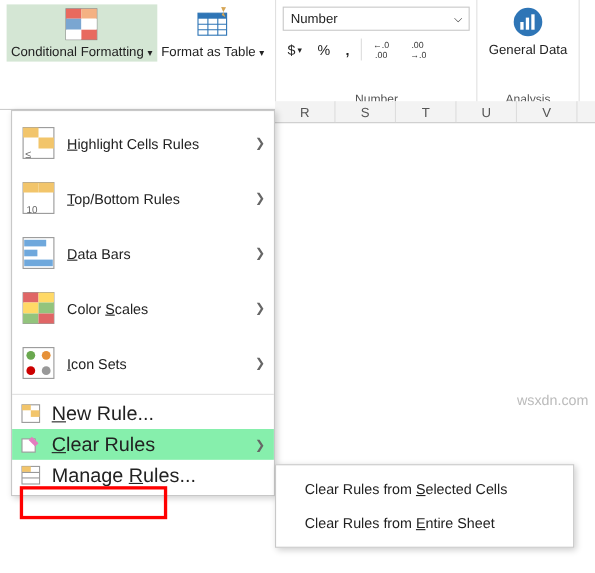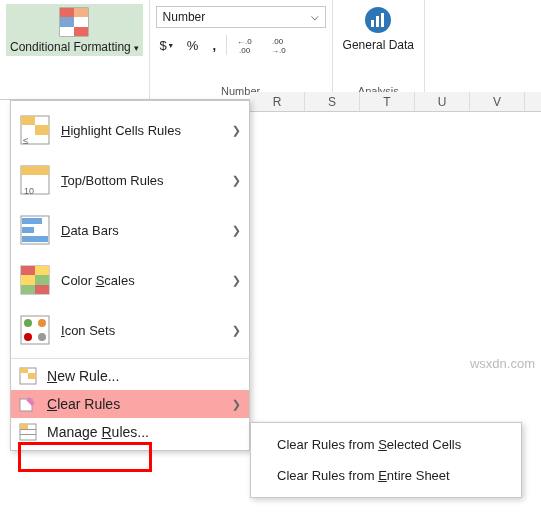--- a/index.html
+++ b/index.html
@@ -19,26 +19,26 @@
 .num-row { display: flex; gap: 6px; align-items: center; }
 .num-item { padding: 2px 4px; display: flex; align-items: center; gap: 2px; font-size: 13px; cursor: pointer; }
 .num-caret { font-size: 8px; }
 .sep { width: 1px; height: 20px; background: #ddd; }
 .col-headers { display: flex; height: 20px; background: #f3f3f3; border-bottom: 1px solid #ccc; position: absolute; left: 250px; top: 92px; right: 0; }
 .col-headers .ch { flex: 0 0 55px; text-align: center; font-size: 12px; color: #555; border-right: 1px solid #ddd; line-height: 20px; }
 
 .menu { position: absolute; left: 10px; top: 100px; width: 240px; background: #fff; border: 1px solid #c8c8c8; box-shadow: 2px 2px 6px rgba(0,0,0,0.2); padding: 4px 0; }
 .menu-item { display: flex; align-items: center; height: 50px; padding: 0 8px; cursor: pointer; position: relative; }
 .menu-item.small { height: 28px; }
-.menu-item:hover, .menu-item.hovered { background: #fca5a5; }
+.menu-item:hover, .menu-item.hovered { background: #86efac; }
 .menu-item .mi-icon { width: 32px; height: 32px; margin-right: 10px; flex-shrink: 0; }
 .menu-item.small .mi-icon { width: 18px; height: 18px; margin-right: 10px; }
 .menu-item .mi-label { flex: 1; font-size: 13px; font-weight: normal; }
 .menu-item .mi-label .ul { text-decoration: underline; }
-.menu-item.small .mi-label { font-weight: normal; font-size: 14px; }
+.menu-item.small .mi-label { font-weight: normal; font-size: 18px; }
 .menu-item .mi-arrow { font-size: 11px; color: #666; }
 .menu-divider { height: 1px; background: #e0e0e0; margin: 3px 0; }
 
 .highlight-box { position: absolute; border: 3px solid #ff0000; pointer-events: none; }
 
 .submenu { position: absolute; left: 250px; top: 422px; width: 272px; background: #fff; border: 1px solid #c8c8c8; box-shadow: 2px 2px 6px rgba(0,0,0,0.2); padding: 6px 0; }
 .submenu-item { padding: 8px 26px; font-size: 13px; cursor: pointer; }
 .submenu-item .ul { text-decoration: underline; }
 
 .watermark { position: absolute; right: 6px; bottom: 150px; font-size: 13px; color: #bbb; }
@@ -59,20 +59,34 @@
             <rect x="2" y="2" width="14" height="9" fill="#e86a5f"></rect>
             <rect x="16" y="2" width="14" height="9" fill="#f4b183"></rect>
             <rect x="2" y="11" width="14" height="10" fill="#7aa6d1"></rect>
             <rect x="16" y="11" width="14" height="10" fill="#fff"></rect>
             <rect x="2" y="21" width="14" height="9" fill="#fff"></rect>
             <rect x="16" y="21" width="14" height="9" fill="#e86a5f"></rect>
           </svg>
       </div>
       <div class="label"><span>Conditional Formatting</span> <span class="caret">▾</span></div>
     </div>
+    <div class="big-btn">
+      <div class="icon-box">
+        <svg viewBox="0 0 32 32">
+            <rect x="3" y="6" width="26" height="20" fill="#fff" stroke="#2e75b6"></rect>
+            <rect x="3" y="6" width="26" height="5" fill="#2e75b6"></rect>
+            <line x1="12" y1="6" x2="12" y2="26" stroke="#2e75b6"></line>
+            <line x1="21" y1="6" x2="21" y2="26" stroke="#2e75b6"></line>
+            <line x1="3" y1="16" x2="29" y2="16" stroke="#2e75b6"></line>
+            <line x1="3" y1="21" x2="29" y2="21" stroke="#2e75b6"></line>
+            <path d="M18 2 L26 8 L22 8 L22 0 Z" fill="#d6a656" transform="translate(4,0) rotate(30 22 5)"></path>
+          </svg>
+      </div>
+      <div class="label"><span>Format as Table</span> <span class="caret">▾</span></div>
+    </div>
   </div>
 
   <div class="ribbon-group">
     <div class="ribbon-group-content" style="flex-direction:column; align-items:flex-start; padding-top:4px;">
       <div class="num-fmt-select">
         <span>Number</span>
         <span style="font-size:10px;">⌵</span>
       </div>
       <div class="num-row">
         <div class="num-item">

